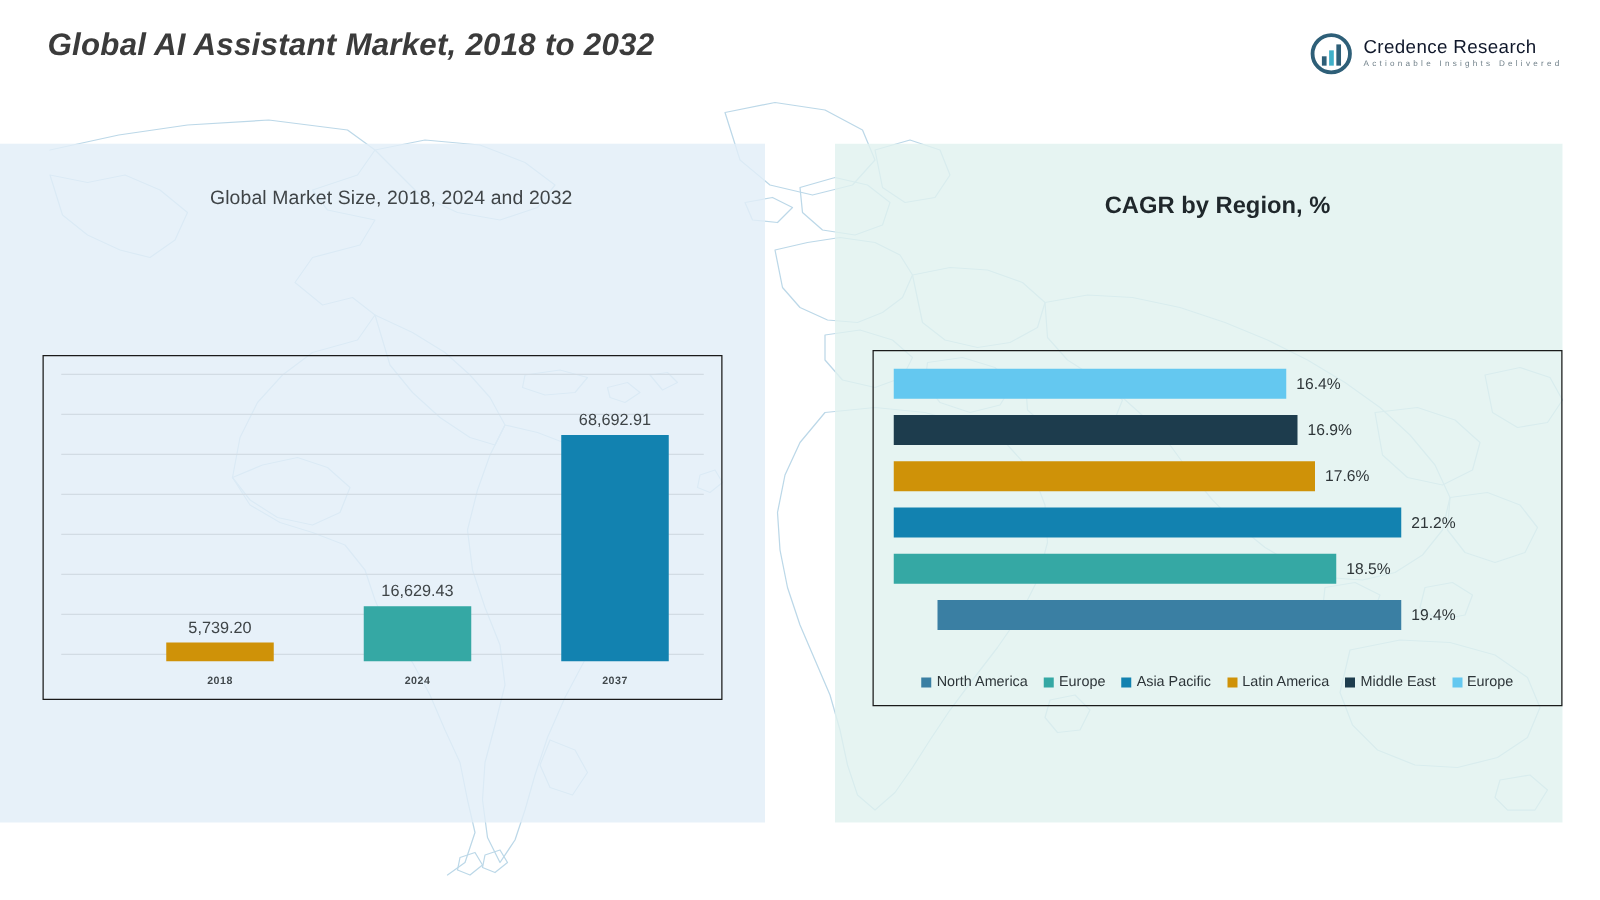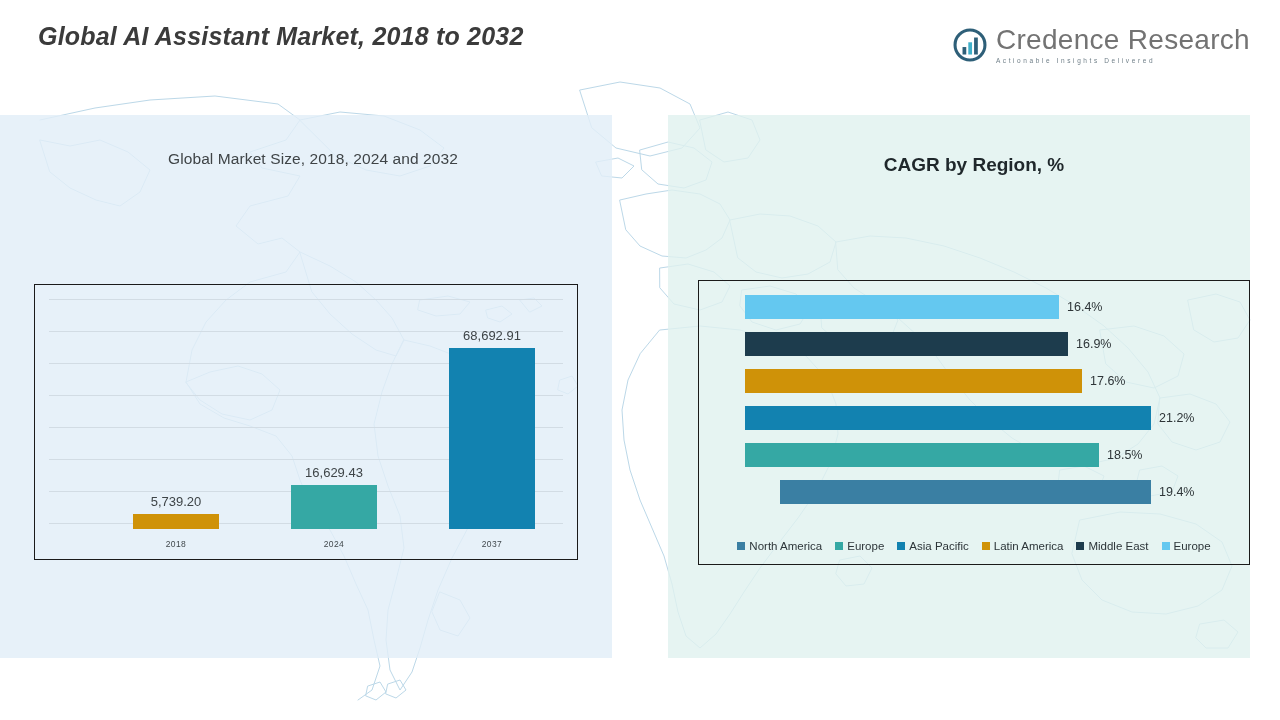--- a/index.html
+++ b/index.html
@@ -58,22 +58,22 @@
     align-items: center;
     gap: 9px;
   }
   .logo-mark {
     width: 34px;
     height: 34px;
     flex: 0 0 34px;
   }
   .logo-text { display: flex; flex-direction: column; line-height: 1; }
   .logo-name {
-    font-size: 28px;
-    color: #737373;
+    font-size: 15px;
+    color: #0f172a;
     letter-spacing: 0.3px;
     white-space: nowrap;
   }
   .logo-tagline {
     font-size: 6.5px;
     color: #6f7f88;
     letter-spacing: 2.6px;
     margin-top: 4px;
     white-space: nowrap;
   }
@@ -181,20 +181,21 @@
     display: block;
   }
   .vbar-axis {
     position: absolute;
     bottom: 10px;
     width: 96px;
     text-align: center;
     font-size: 8.5px;
     color: #41484c;
     letter-spacing: 0.4px;
+    font-weight: bold;
   }
 
   
   .chart-right {
     position: absolute;
     left: 698px;
     top: 280px;
     width: 552px;
     height: 285px;
     border: 1.6px solid #1a1a1a;
@@ -207,21 +208,20 @@
     top: 14px;
     right: 10px;
     height: 215px;
   }
   .hbar-row {
     position: absolute;
     left: 0;
     height: 24px;
     display: flex;
     align-items: center;
-    margin-left: 30px;
   }
   .hbar {
     height: 24px;
   }
   .hbar-value {
     font-size: 12.5px;
     color: #2e3538;
     margin-left: 8px;
     white-space: nowrap;
   }

